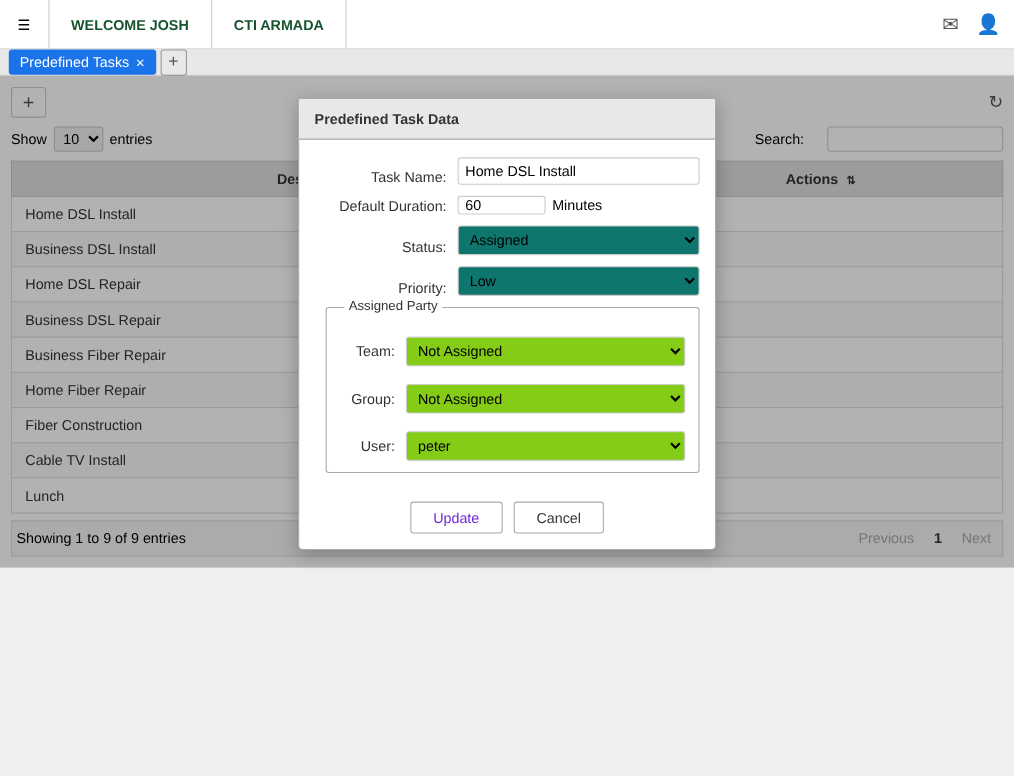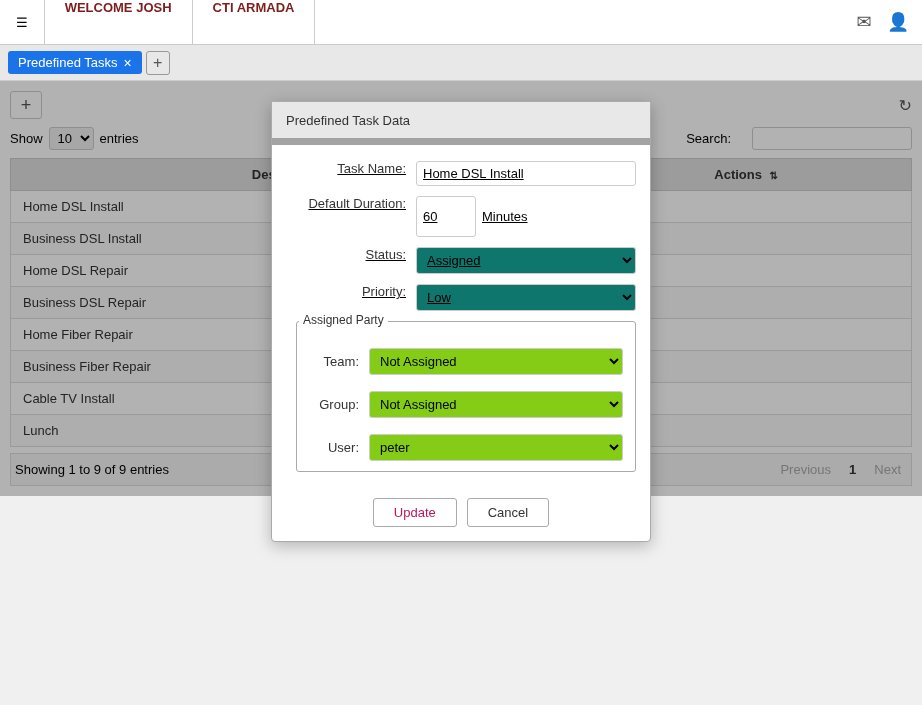--- a/index.html
+++ b/index.html
@@ -17,46 +17,46 @@
       padding: 0 16px;
       font-size: 18px;
       cursor: pointer;
       border-right: 1px solid #ccc;
       height: 100%;
       display: flex; align-items: center;
     }
     .nav-tab {
       padding: 0 20px;
       height: 100%;
-      display: flex; 
+      display: flex; align-items: center;
       border-right: 1px solid #ccc;
       font-weight: bold;
       font-size: 13px;
-      color: #7f1d1d;
+      color: #14532d;
     }
     .nav-right {
       margin-left: auto;
       display: flex;
       align-items: center;
       padding-right: 12px;
       gap: 16px;
     }
     .nav-icon {
       font-size: 18px;
       cursor: pointer;
       color: #555;
     }
 
     
     .tab-bar {
       display: flex;
       align-items: center;
       background: #e8e8e8;
       border-bottom: 1px solid #ccc;
-      height: 36px;
+      height: 24px;
       padding: 0 8px;
       gap: 4px;
     }
     .tab-active {
       background: #1a73e8;
       color: #fff;
       padding: 4px 10px;
       border-radius: 3px;
       display: flex; align-items: center; gap: 6px;
       font-size: 12px;
@@ -191,34 +191,33 @@
     }
     .modal {
       background: #fff;
       border: 1px solid #aaa;
       border-radius: 4px;
       width: 380px;
       box-shadow: 0 4px 16px rgba(0,0,0,0.25);
     }
     .modal-header {
       background: #e8e8e8;
-      border-bottom: 7px solid #a3a3a3;
+      border-bottom: 1px solid #a3a3a3;
       padding: 10px 14px;
-      font-weight: normal;
+      font-weight: bold;
       font-size: 14px;
       color: #333;
     }
     .modal-body {
       padding: 16px 14px;
     }
     .form-row {
       display: flex;
-      align-items: flex-start;
+      align-items: flex-end;
       margin-bottom: 10px;
-      text-decoration: underline;
     }
     .form-label {
       text-align: right;
       width: 130px;
       padding-right: 10px;
       color: #333;
       flex-shrink: 0;
     }
     .form-input {
       border: 1px solid #ccc;
@@ -227,41 +226,41 @@
       flex: 1;
     }
     .duration-row {
       display: flex;
       align-items: center;
       gap: 6px;
     }
     .duration-input {
       border: 1px solid #ccc;
       border-radius: 3px;
-      padding: 12px 6px;
-      width: 60px;
+      padding: 0 6px;
+      width: 80px;
     }
     .form-select {
       border: 1px solid #ccc;
       border-radius: 3px;
       padding: 4px 6px;
       flex: 1;
       background: #0f766e;
     }
     .assigned-party-group {
       border: 1px solid #aaa;
       border-radius: 3px;
       padding: 10px 12px;
       margin-left: 0;
       position: relative;
     }
     .assigned-party-legend {
       position: absolute;
       top: -9px;
-      left: 2px;
+      left: 16px;
       background: #fff;
       padding: 0 4px;
       font-size: 12px;
       color: #333;
     }
     .assigned-party-row {
       display: flex;
       align-items: center;
       margin-bottom: 8px;
       margin-top: 16px;
@@ -287,21 +286,21 @@
       gap: 10px;
       padding: 10px 14px 14px;
     }
     .btn-update {
       background: #fff;
       border: 1px solid #aaa;
       border-radius: 3px;
       padding: 6px 20px;
       cursor: pointer;
       font-size: 13px;
-      color: #be185d;
+      color: #6d28d9;
     }
     .btn-cancel {
       background: #fff;
       border: 1px solid #aaa;
       border-radius: 3px;
       padding: 6px 20px;
       cursor: pointer;
       font-size: 13px;
       color: #333;
     }
@@ -382,25 +381,29 @@
         </tr>
         <tr>
           <td>Home DSL Repair</td>
           <td></td>
         </tr>
         <tr>
           <td>Business DSL Repair</td>
           <td></td>
         </tr>
         <tr>
+          <td>Business Fiber Repair</td>
+          <td></td>
+        </tr>
+        <tr>
           <td>Home Fiber Repair</td>
           <td></td>
         </tr>
         <tr>
-          <td>Business Fiber Repair</td>
+          <td>Fiber Construction</td>
           <td></td>
         </tr>
         <tr>
           <td>Cable TV Install</td>
           <td></td>
         </tr>
         <tr>
           <td>Lunch</td>
           <td></td>
         </tr>

